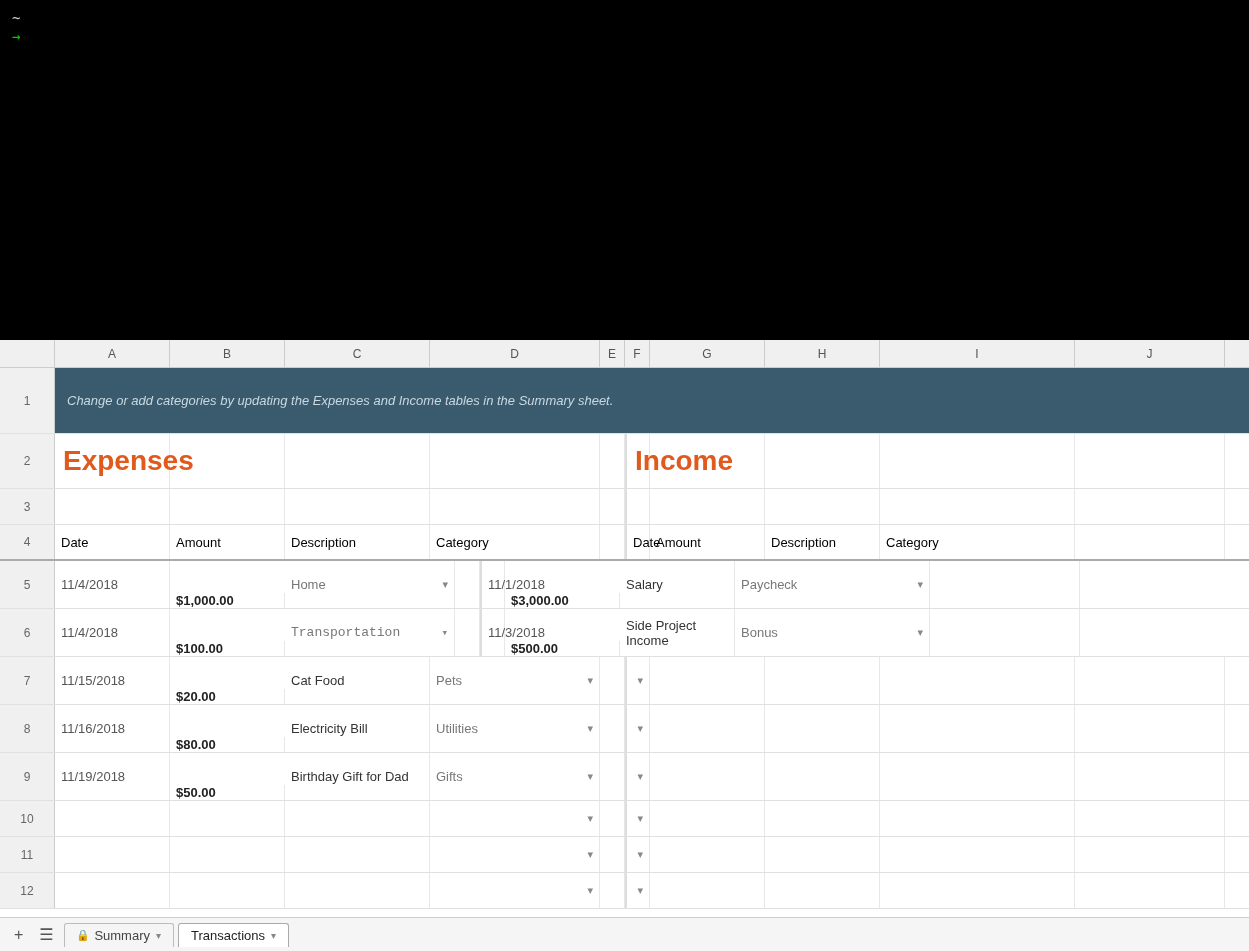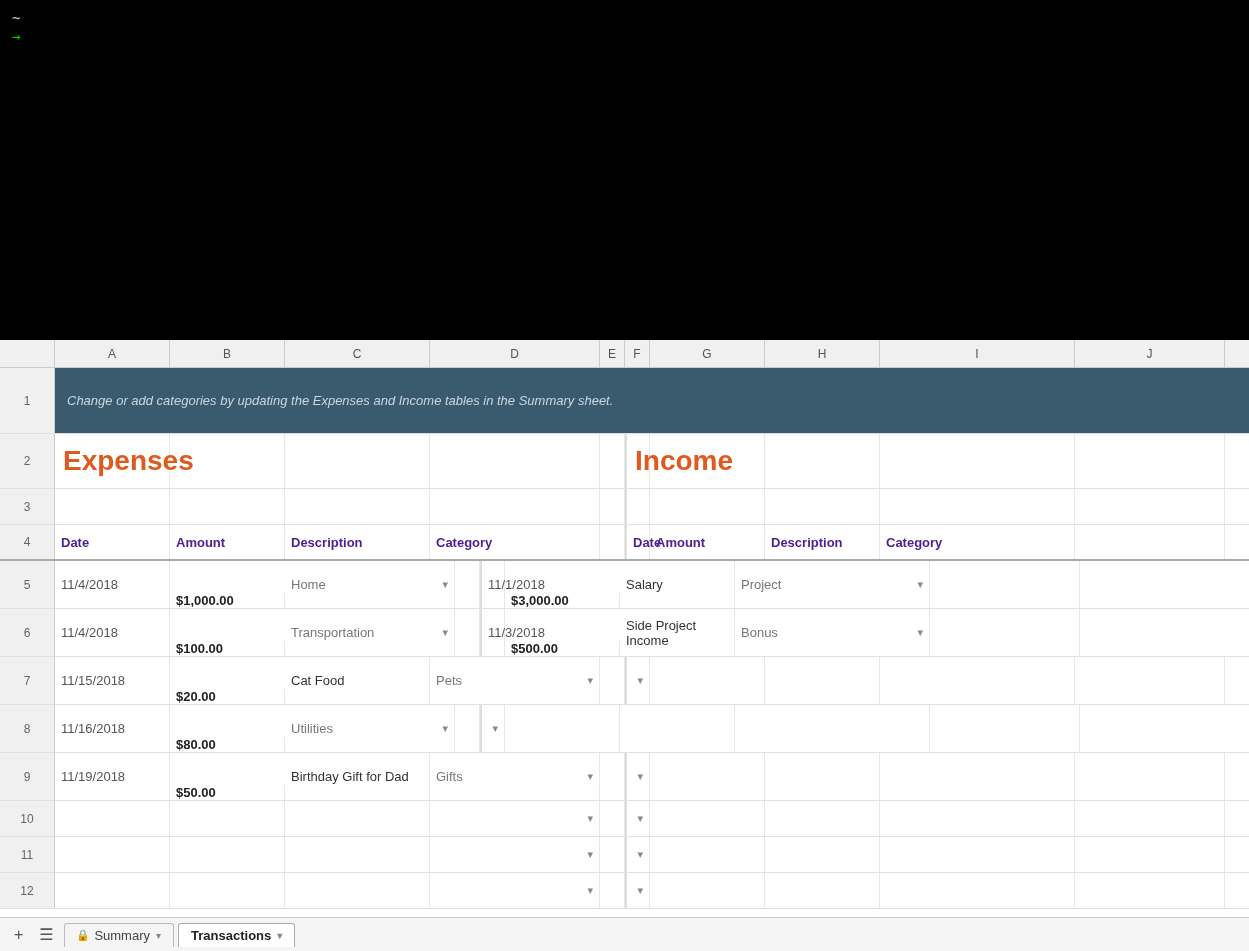--- a/index.html
+++ b/index.html
@@ -120,23 +120,23 @@
       font-weight: bold;
       padding: 8px 8px;
     }
 
     
     .headers-row {
       min-height: 36px;
       border-bottom: 2px solid #aaa;
     }
     .col-label {
-      font-weight: bold;
+      font-weight: normal;
       font-size: 13px;
-      color: #4c1d95;
+      color: #000000;
     }
 
     
     .data-cell {
       font-size: 13px;
       color: #333;
     }
     .data-cell.date-cell {
       color: #555;
     }
@@ -191,21 +191,21 @@
       border-bottom: none;
       border-radius: 3px 3px 0 0;
       font-size: 13px;
       cursor: pointer;
       background: #f5f5f5;
       color: #444;
     }
     .tab.active {
       background: #fff;
       border-color: #aaa;
-      font-weight: bold;
+      font-weight: normal;
       color: #222;
     }
     .lock-icon {
       font-size: 11px;
       color: #888;
     }
     .tab-dropdown {
       font-size: 10px;
       color: #888;
       margin-left: 2px;
@@ -293,31 +293,31 @@
     <div class="cell col-c data-cell amount-cell">$1,000.00</div>
     <div class="cell col-e data-cell category-cell" style="display:flex;align-items:center;justify-content:space-between;">
       <span>Home</span>
       <span class="dropdown-arrow">▾</span>
     </div>
     <div class="cell col-f"></div>
     <div class="cell col-f data-cell date-cell income-section-start">11/1/2018</div>
     <div class="cell col-g data-cell amount-cell">$3,000.00</div>
     <div class="cell col-h data-cell">Salary</div>
     <div class="cell col-i data-cell category-cell" style="display:flex;align-items:center;justify-content:space-between;">
-      <span>Project</span>
+      <span>Paycheck</span>
       <span class="dropdown-arrow">▾</span>
     </div>
     <div class="cell col-j"></div>
   </div>
 
   <div class="sheet-row">
     <div class="row-num">6</div>
     <div class="cell col-b data-cell date-cell">11/4/2018</div>
     <div class="cell col-c data-cell amount-cell">$100.00</div>
-    <div class="cell col-e data-cell category-cell" style="display:flex;align-items:center;justify-content:center;">
+    <div class="cell col-e data-cell category-cell" style="display:flex;align-items:center;justify-content:center;font-family:Liberation Mono, monospace;">
       <span>Transportation</span>
       <span class="dropdown-arrow">▾</span>
     </div>
     <div class="cell col-f"></div>
     <div class="cell col-f data-cell date-cell income-section-start">11/3/2018</div>
     <div class="cell col-g data-cell amount-cell">$500.00</div>
     <div class="cell col-h data-cell">Side Project Income</div>
     <div class="cell col-i data-cell category-cell" style="display:flex;align-items:center;justify-content:space-between;">
       <span>Bonus</span>
       <span class="dropdown-arrow">▾</span>
@@ -341,20 +341,21 @@
     <div class="cell col-g"></div>
     <div class="cell col-h"></div>
     <div class="cell col-i"></div>
     <div class="cell col-j"></div>
   </div>
 
   <div class="sheet-row">
     <div class="row-num">8</div>
     <div class="cell col-b data-cell date-cell">11/16/2018</div>
     <div class="cell col-c data-cell amount-cell">$80.00</div>
+    <div class="cell col-d data-cell">Electricity Bill</div>
     <div class="cell col-e data-cell category-cell" style="display:flex;align-items:center;justify-content:space-between;gap:12px;">
       <span>Utilities</span>
       <span class="dropdown-arrow">▾</span>
     </div>
     <div class="cell col-f"></div>
     <div class="cell col-f income-section-start">
       <span class="dropdown-arrow">▾</span>
     </div>
     <div class="cell col-g"></div>
     <div class="cell col-h"></div>

